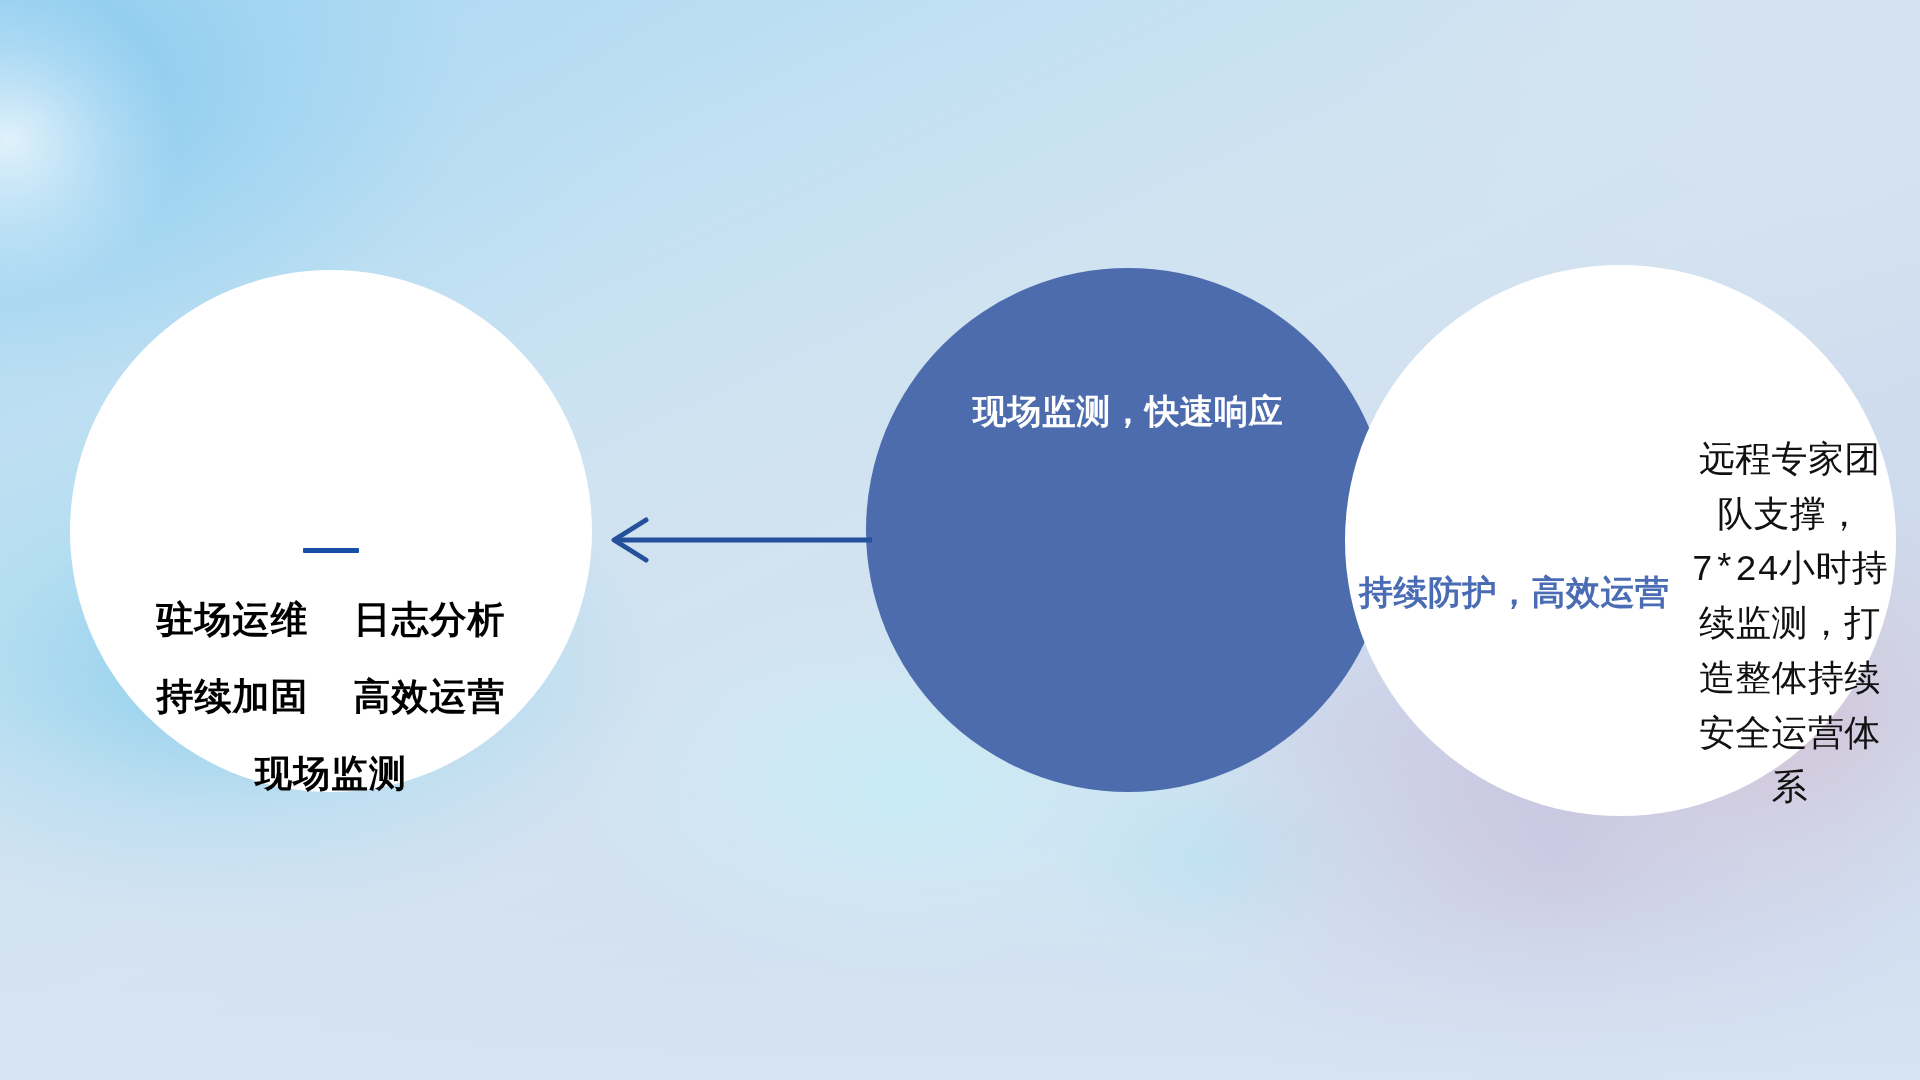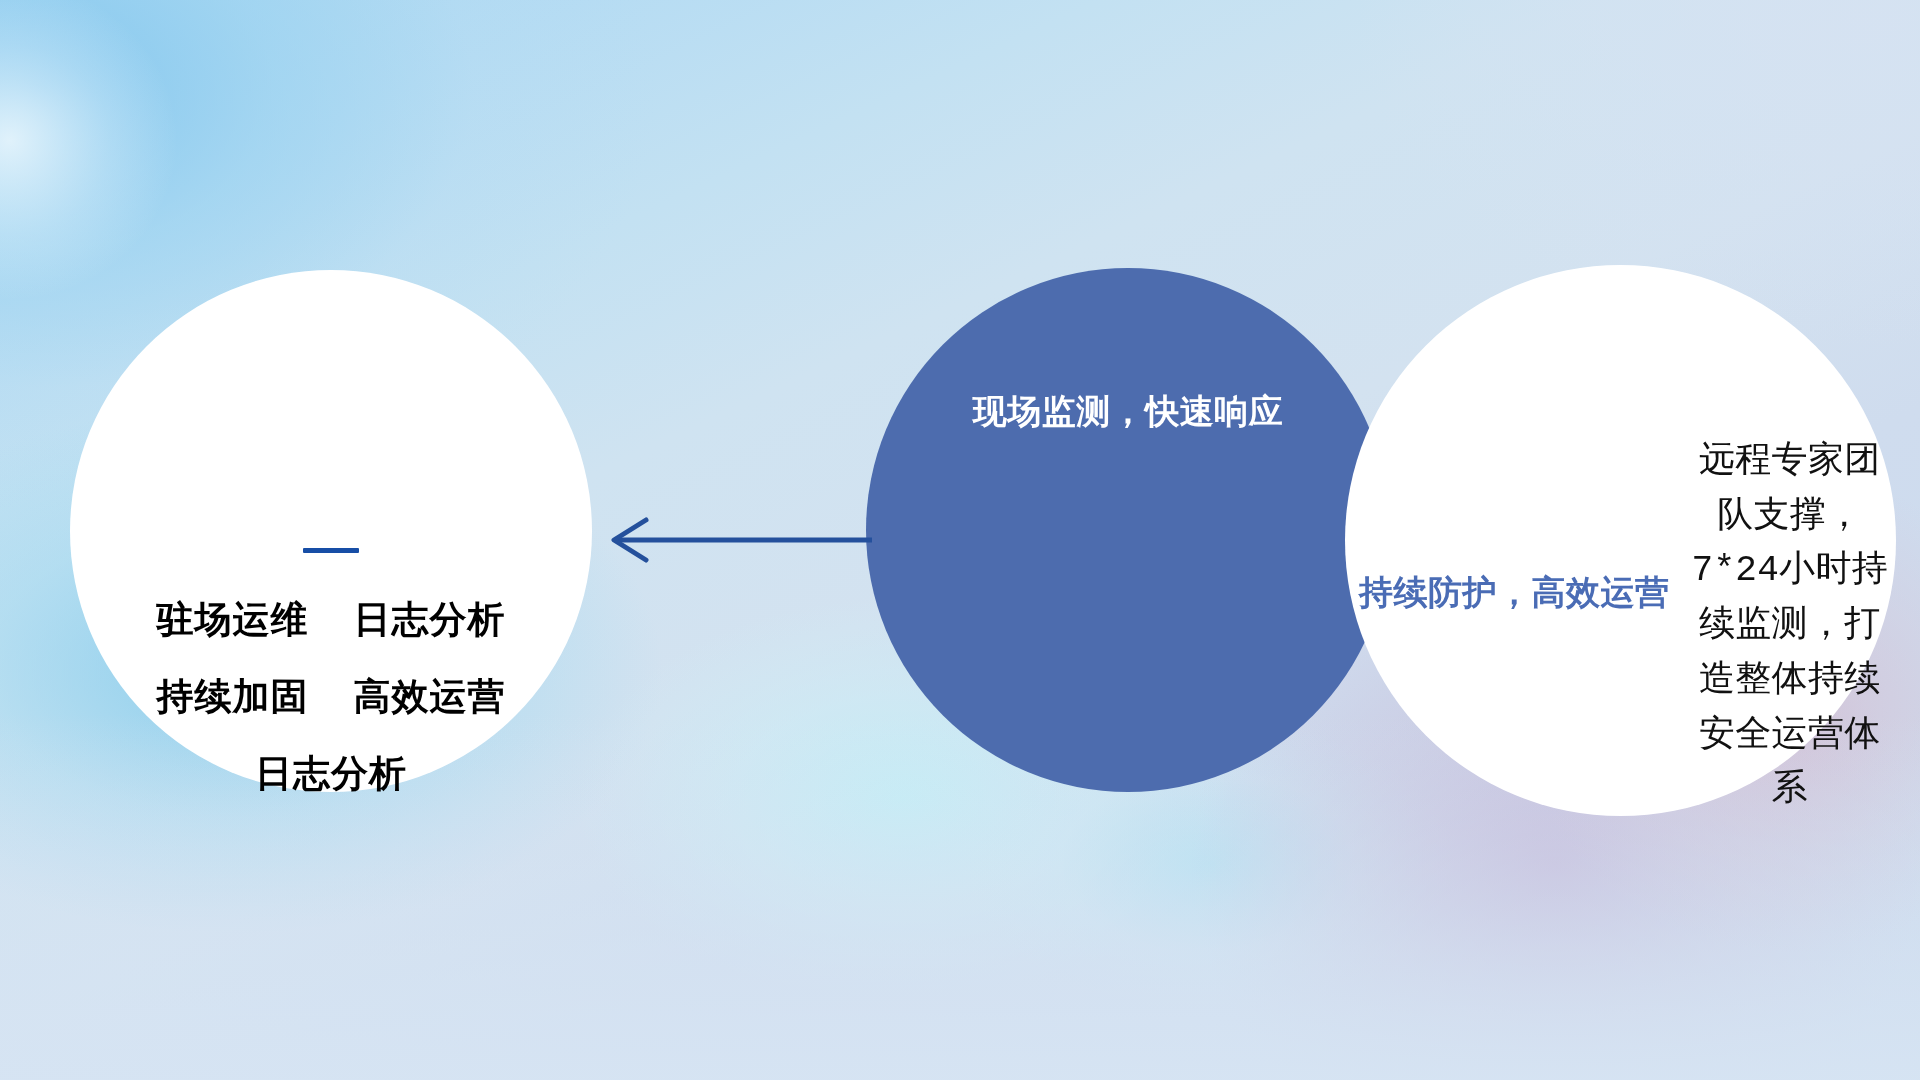--- a/index.html
+++ b/index.html
@@ -258,21 +258,21 @@
         <line x1="14" y1="28" x2="272" y2="28" stroke-linecap="butt"></line>
         <polyline points="46,8 14,28 46,48" stroke-linecap="round" stroke-linejoin="round"></polyline>
       </g>
     </svg>
   </div>
 
   <div id="left-content">
     <div id="left-divider"></div>
     <div class="left-line">驻场运维    日志分析</div>
     <div class="left-line">持续加固    高效运营</div>
-    <div class="left-line">日志分析</div>
+    <div class="left-line">现场监测</div>
   </div>
 
   <div id="middle-content">
     <div id="middle-title">现场监测，快速响应</div>
   </div>
 
   <div id="right-content">
     <div id="right-title">持续防护，高效运营</div>
     <div id="right-body">远程专家团队支撑，7*24小时持续监测，打造整体持续安全运营体系</div>
   </div>

